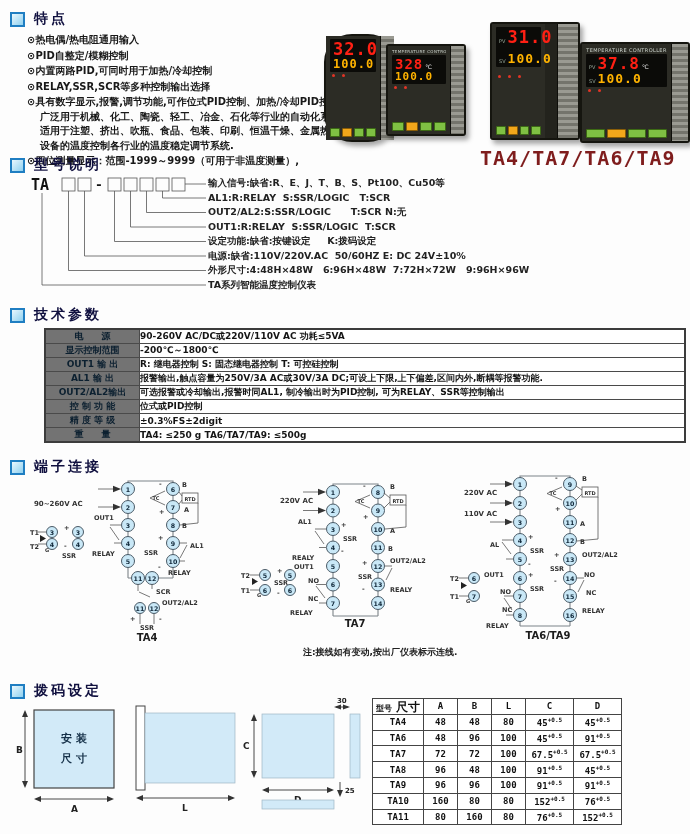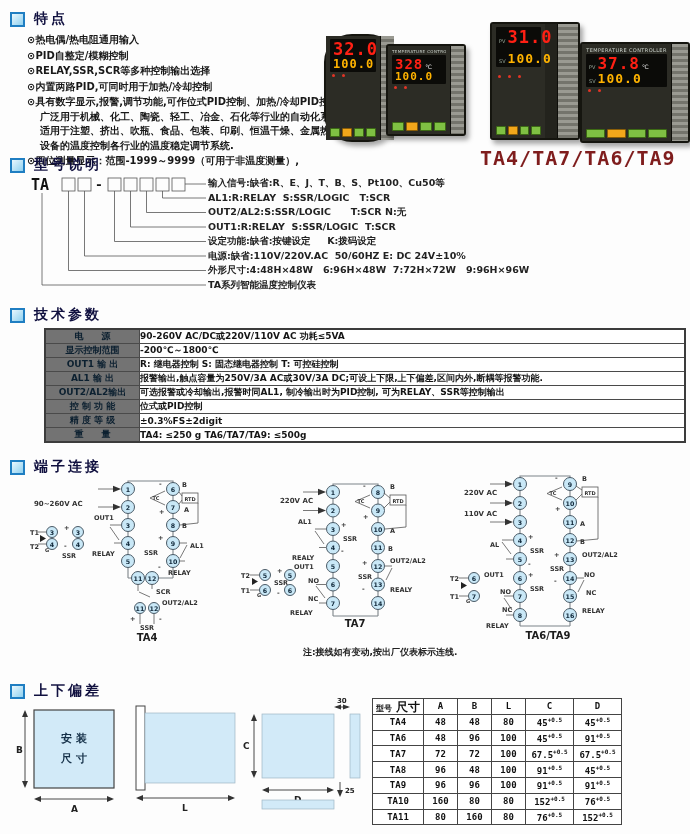--- a/index.html
+++ b/index.html
@@ -95,22 +95,22 @@
 
 <div id="page">
 
   <div class="sec-head" style="left:10px;top:10px;">
     <div class="sec-icon"></div>
     <div class="sec-title">特点</div>
   </div>
   <div class="features">
     <div class="feature-item">⊙热电偶/热电阻通用输入</div>
     <div class="feature-item">⊙PID自整定/模糊控制</div>
+    <div class="feature-item">⊙内置两路PID,可同时用于加热/冷却控制</div>
     <div class="feature-item">⊙RELAY,SSR,SCR等多种控制输出选择</div>
-    <div class="feature-item">⊙内置两路PID,可同时用于加热/冷却控制</div>
     <div class="feature-item">⊙具有数字显示,报警,调节功能,可作位式PID控制、加热/冷却PID控制等可广泛用于机械、化工、陶瓷、轻工、冶金、石化等行业的自动化系统，也适用于注塑、挤出、吹瓶、食品、包装、印刷、恒温干燥、金属热处理等设备的温度控制各行业的温度稳定调节系统.</div>
     <div class="feature-item">⊙四位测量显示：范围-1999～9999（可用于非温度测量）,</div>
   </div>
 
   <div class="device" style="left:324px;top:34px;width:72px;height:108px;border-radius:28px;">
     <div class="dev-front">
       <div class="dev-display">
         <div class="pv-row">
             <span class="pv" style="font-size:17px;">32.0</span>
           </div>
@@ -585,21 +585,21 @@
       <text class="wl" x="148" y="122">NC</text>
       <text class="wl" x="144" y="140">RELAY</text>
     </g>
     <text class="wname" x="110" y="166">TA6/TA9</text>
   </svg>
 
   <div class="wiring-note">注:接线如有变动,按出厂仪表标示连线.</div>
 
   <div class="sec-head" style="left:10px;top:682px;">
     <div class="sec-icon"></div>
-    <div class="sec-title">上下偏差</div>
+    <div class="sec-title">拨码设定</div>
   </div>
 
   <svg class="wd inst" style="left:16px;top:698px;" width="350" height="130" viewBox="0 0 350 130">
     <g>
       <rect class="panel" x="18" y="12" width="80" height="78"></rect>
       <text class="cn" x="58" y="44">安 装</text>
       <text class="cn" x="58" y="64">尺 寸</text>
       <line class="dimline" x1="9" y1="14" x2="9" y2="88"></line>
       <polygon class="arr" points="9,12 6,19 12,19"></polygon>
         <polygon class="arr" points="9,90 6,83 12,83"></polygon>

